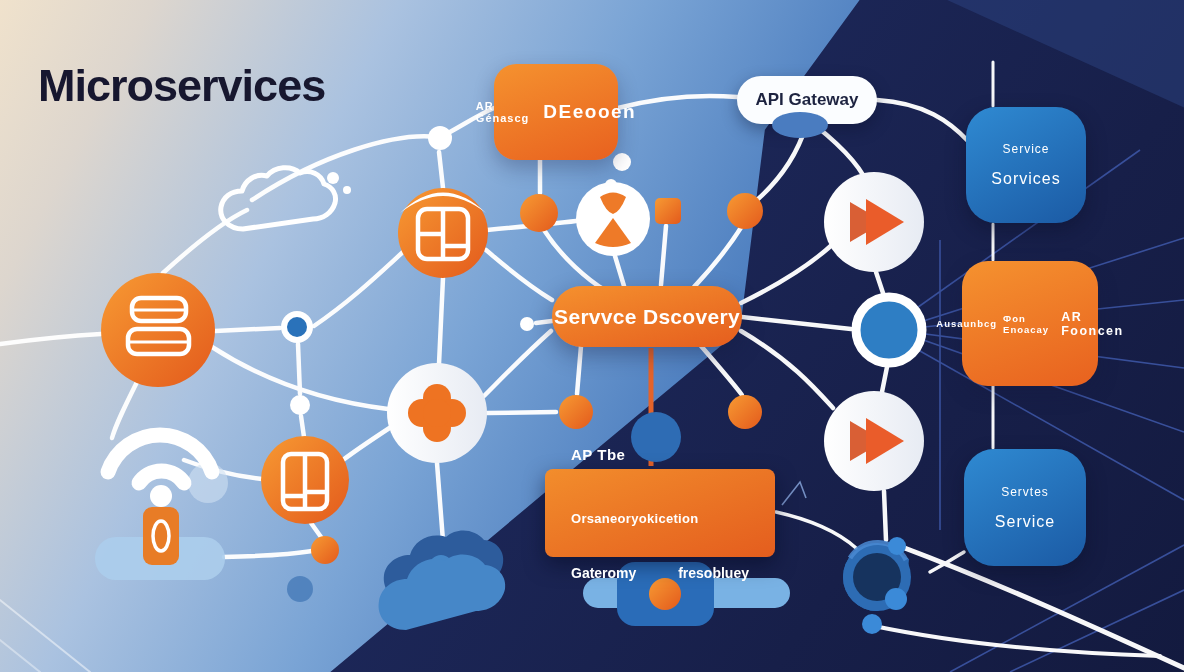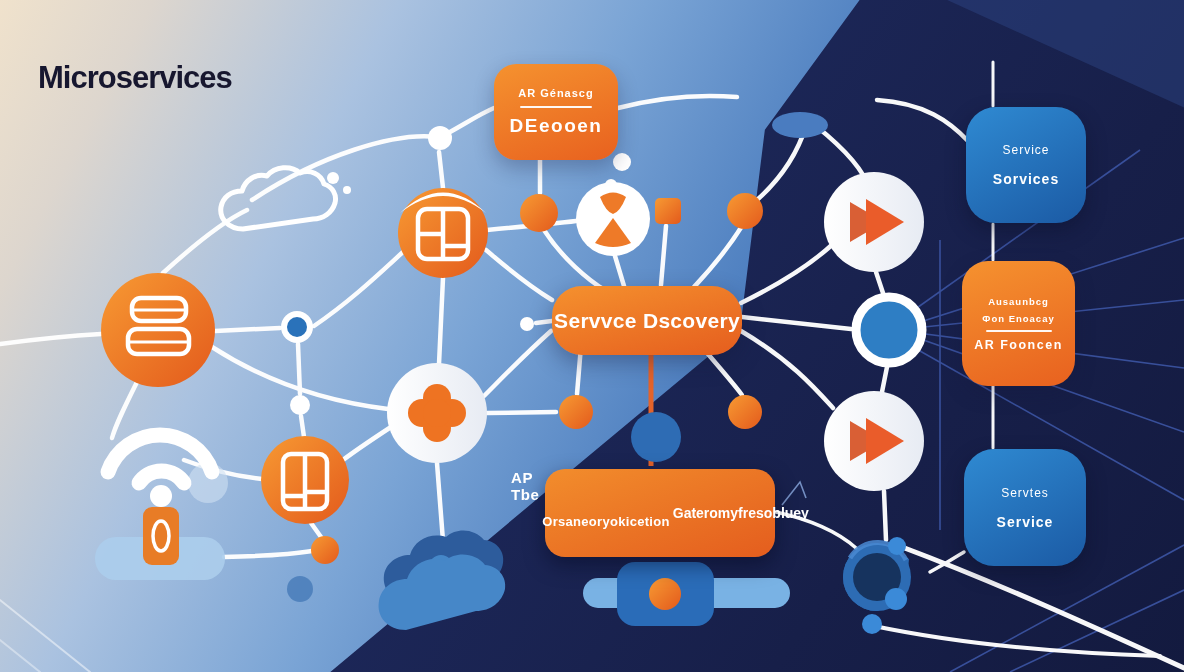--- a/index.html
+++ b/index.html
@@ -7,55 +7,55 @@
           font-family:"Liberation Sans",sans-serif;}
   .bg-base{position:absolute;inset:0;
     background:linear-gradient(118deg,#f0e2cc 0%,#ddd6ce 10%,#aac2e0 26%,#7aa4d5 42%,#4a7cbe 60%,#3465a9 78%,#2c5da0 100%);}
   .bg-dark{position:absolute;inset:0;
     background:linear-gradient(125deg,#2c3e7e 0%,#1e2a5e 35%,#171f49 75%,#131a3f 100%);
     clip-path:polygon(72.6% 0,100% 0,100% 100%,27.9% 100%,47.3% 71.4%,62.5% 49.1%,64.6% 19.3%);}
   .bg-corner{position:absolute;inset:0;background:#2e4687;opacity:.45;
     clip-path:polygon(80% 0,100% 0,100% 16%);}
   svg.lines{position:absolute;left:0;top:0;z-index:2;}
   .node{position:absolute;z-index:3;box-sizing:border-box;}
-  .title{left:38px;top:60px;width:360px;font-size:31px;font-weight:800;
+  .title{left:38px;top:60px;width:360px;font-size:45px;font-weight:800;
          color:#17172f;line-height:1.16;letter-spacing:-1px;}
-  .obox{display:flex;flex-direction:column;align-items:center;justify-content:center;
+  .obox{display:flex;flex-direction:row;align-items:center;justify-content:center;
         color:#fff;border-radius:22px;
         background:linear-gradient(160deg,#f5922f 0%,#e8611f 100%);
         box-shadow:0 8px 20px rgba(20,25,60,.28);}
   .bbox{display:flex;flex-direction:column;align-items:center;justify-content:center;
         color:#fff;border-radius:30px;
         background:linear-gradient(150deg,#2f8ad2 0%,#1b5aa4 100%);
         box-shadow:0 8px 20px rgba(10,15,40,.4);}
   .boxA{left:494px;top:64px;width:124px;height:96px;gap:7px;}
   .boxA .l1{font-size:11px;letter-spacing:1px;font-weight:bold;}
   .boxA .l2{font-size:19px;letter-spacing:1.5px;font-weight:bold;}
   .hline{height:2px;background:#ffffff;border-radius:1px;opacity:.95;}
   .w70{width:72px;} .w66{width:66px;}
   .apiPill{left:737px;top:76px;width:140px;height:48px;border-radius:24px;background:#fbfdff;
      display:flex;align-items:center;justify-content:center;color:#1d2340;
      font-weight:bold;font-size:17px;box-shadow:0 6px 16px rgba(10,15,40,.35);}
   .apiNotch{left:772px;top:112px;width:56px;height:26px;border-radius:50%;background:#4a7cc0;z-index:4;}
-  .sdPill{left:552px;top:286px;width:190px;height:69px;border-radius:30px;
+  .sdPill{left:552px;top:286px;width:190px;height:61px;border-radius:30px;
      background:linear-gradient(165deg,#f5912e,#e55d1e);display:flex;align-items:center;justify-content:center;
      color:#fff;font-weight:bold;font-size:21px;letter-spacing:.3px;z-index:4;
      box-shadow:0 8px 22px rgba(20,25,60,.35);}
-  .orchBox{left:545px;top:469px;width:230px;height:88px;border-radius:20px;
+  .orchBox{left:545px;top:469px;width:230px;height:88px;border-radius:8px;
      background:linear-gradient(160deg,#f28d2c,#e45d1e);color:#fff;
-     display:flex;justify-content:center;padding:0 26px;gap:3px;
+     display:flex;flex-direction:column;justify-content:center;padding:0 26px;gap:3px;
      box-shadow:0 8px 20px rgba(5,10,35,.5);}
   .orchBox .l1{font-size:15px;font-weight:bold;letter-spacing:.5px;}
   .orchBox .l2{font-size:13px;font-weight:bold;letter-spacing:.3px;margin-top:45px;}
   .orchBox .l3{font-size:14px;font-weight:bold;display:flex;justify-content:space-between;width:178px;margin-top:36px;}
   .rb1{left:966px;top:107px;width:120px;height:116px;gap:14px;}
   .rb2{left:964px;top:449px;width:122px;height:117px;gap:14px;}
   .rb1 .sm,.rb2 .sm{font-size:12px;letter-spacing:1px;}
-  .rb1 .bg,.rb2 .bg{font-size:14px;font-weight:bold;letter-spacing:1px;}
-  .roBox{left:962px;top:261px;width:113px;height:125px;gap:6px;border-radius:26px;}
+  .rb1 .bg,.rb2 .bg{font-size:16px;font-weight:normal;letter-spacing:1px;}
+  .roBox{left:962px;top:261px;width:136px;height:125px;gap:6px;border-radius:26px;}
   .roBox .t1,.roBox .t2{font-size:9.5px;letter-spacing:1px;font-weight:bold;}
   .roBox .t3{font-size:12.5px;letter-spacing:1.5px;font-weight:bold;}
 </style>
 </head>
 <body>
 
 <div class="canvas">
   <div class="bg-base"></div>
   <div class="bg-dark"></div>
   <div class="bg-corner"></div>
@@ -277,20 +277,23 @@
   <div class="node title">
     <div>Microservices</div>
   </div>
 
   <div class="node obox boxA">
     <div class="l1">AR Génascg</div>
     <div class="hline w70"></div>
     <div class="l2">DEeooen</div>
   </div>
 
+  <div class="node apiPill">
+    <span>API Gateway</span>
+  </div>
   <div class="node apiNotch"></div>
 
   <div class="node sdPill">
     <span>Servvce Dscovery</span>
   </div>
 
   <div class="node orchBox">
     <div class="l1">AP Tbe</div>
     <div class="l2">Orsaneoryokicetion</div>
     <div class="l3">

